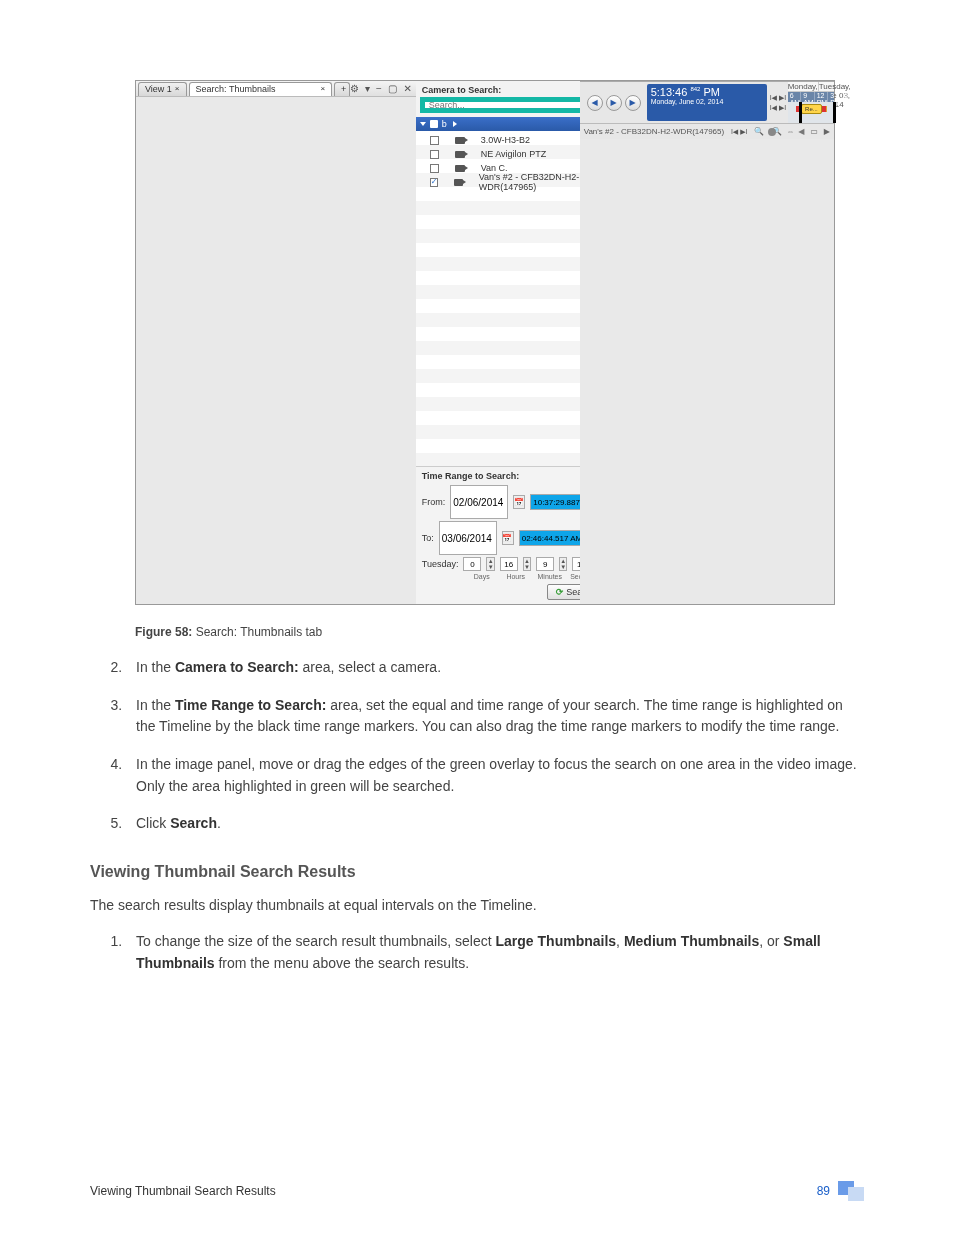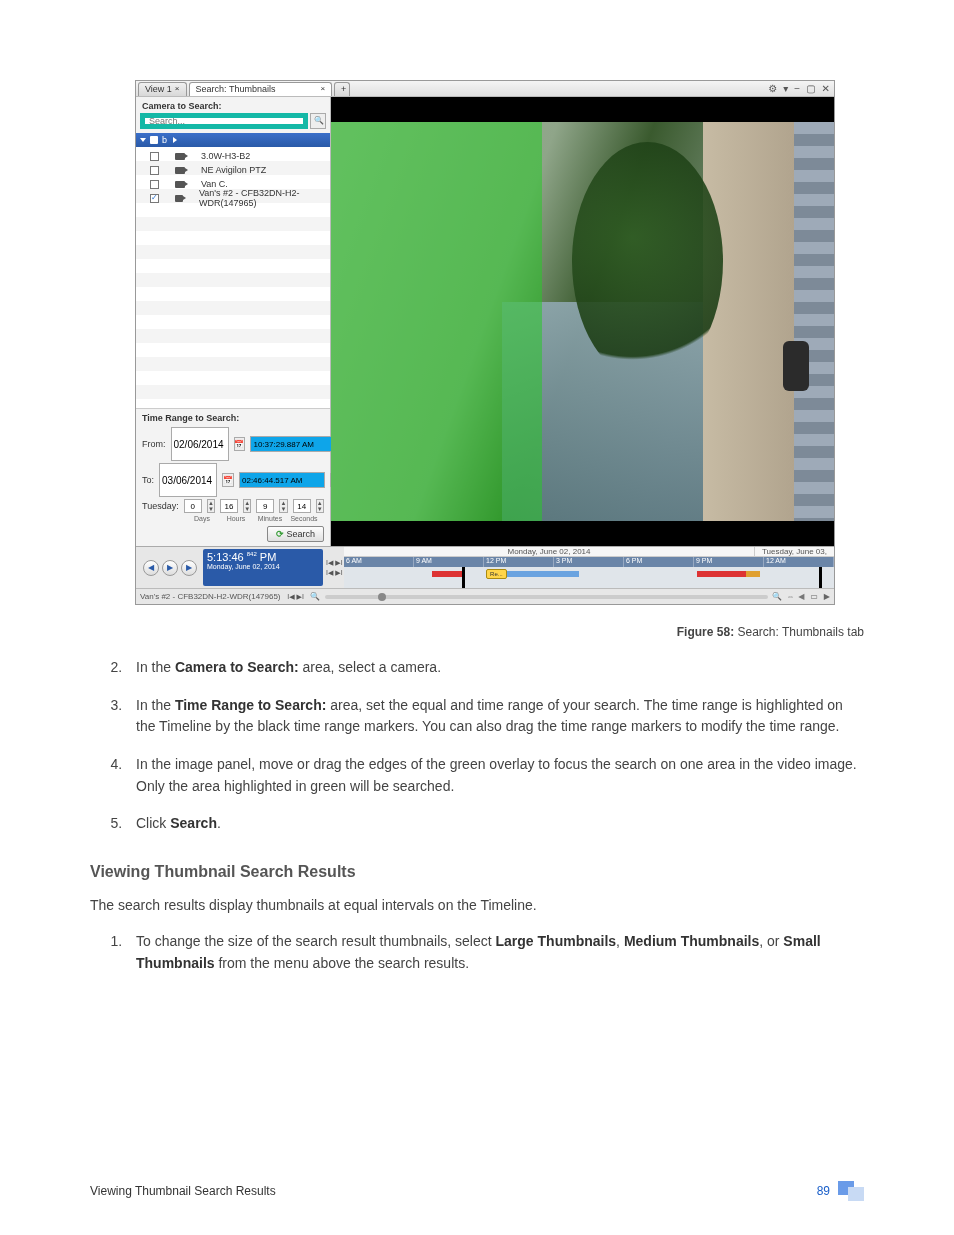--- a/index.html
+++ b/index.html
@@ -19,21 +19,21 @@
     width: 700px;
     height: 525px;
     margin: 0 auto 20px 45px;
     border: 1px solid #999;
     background: #e9e9e9;
     position: relative;
     font-family: Tahoma, Arial, sans-serif;
     font-size: 9px;
     color: #333;
     display: flex;
-    flex-direction: column;
+    flex-direction: row;
   }
   .titlebar {
     height: 16px;
     background: linear-gradient(#f4f4f4,#e0e0e0);
     border-bottom: 1px solid #bbb;
     display: flex;
     align-items: center;
   }
   .tab {
     height: 14px;
@@ -170,21 +170,21 @@
   .tl-markers { position:absolute; top:0; bottom:0; width:3px; background:#000; }
 
   .bb-bottom { height:16px; border-top:1px solid #bbb; display:flex; align-items:center; padding:0 4px; gap:6px; }
   .bb-camname { color:#555; }
   .zoom-strip { flex:1; display:flex; align-items:center; gap:4px; color:#777; }
   .zoom-track { flex:1; height:4px; background:#ccc; border-radius:2px; position:relative; }
   .zoom-thumb { position:absolute; width:8px; height:8px; background:#888; border-radius:50%; top:-2px; }
   .bb-right-icons { display:flex; gap:6px; color:#666; }
 
   
-  .caption { font-size: 12px; color:#444; margin: 8px 0 18px 45px; text-align: right; }
+  .caption { font-size: 12px; color:#444; margin: 8px 0 18px 45px; }
   .caption b { font-weight: bold; }
 
   ol.steps { list-style: decimal; margin-left: 36px; font-size:14px; color:#444; line-height:1.55; }
   ol.steps > li { padding-left:10px; margin-bottom: 16px; }
   ol.steps b { font-weight:bold; color:#333; }
 
   h2.section { font-size:16px; font-weight:bold; color:#555; margin: 28px 0 14px 0; }
   p.body { font-size:14px; color:#444; line-height:1.55; margin-bottom:14px; }
 
   .footer {

